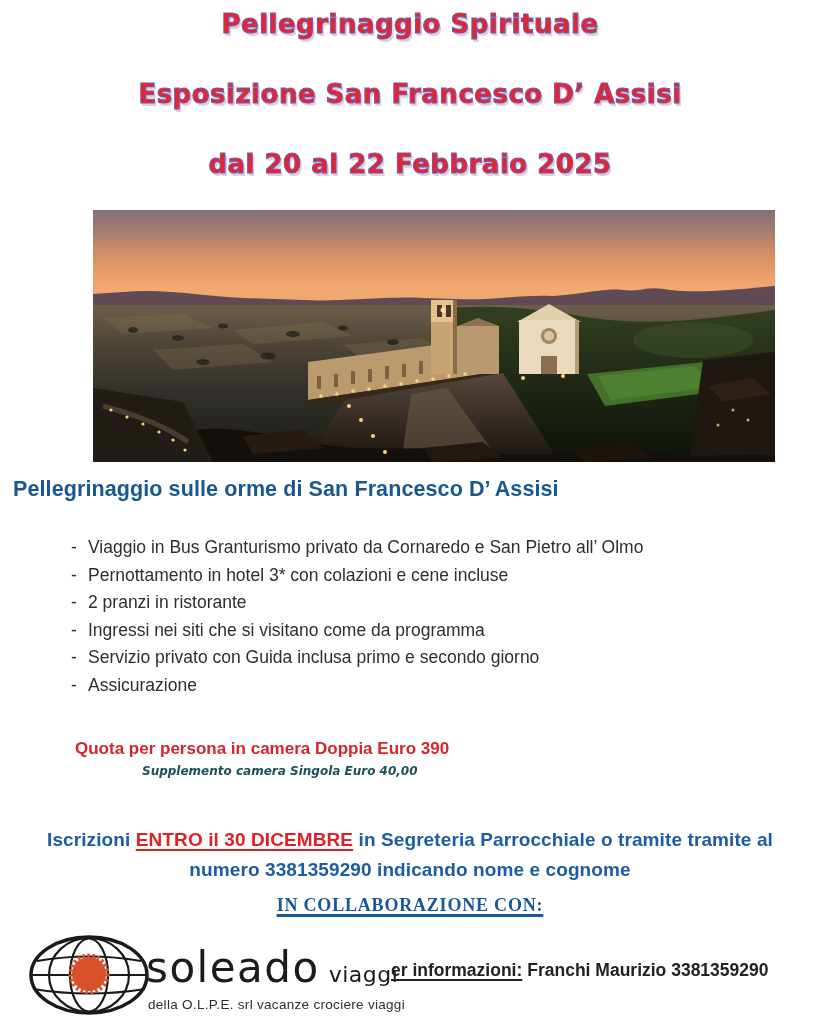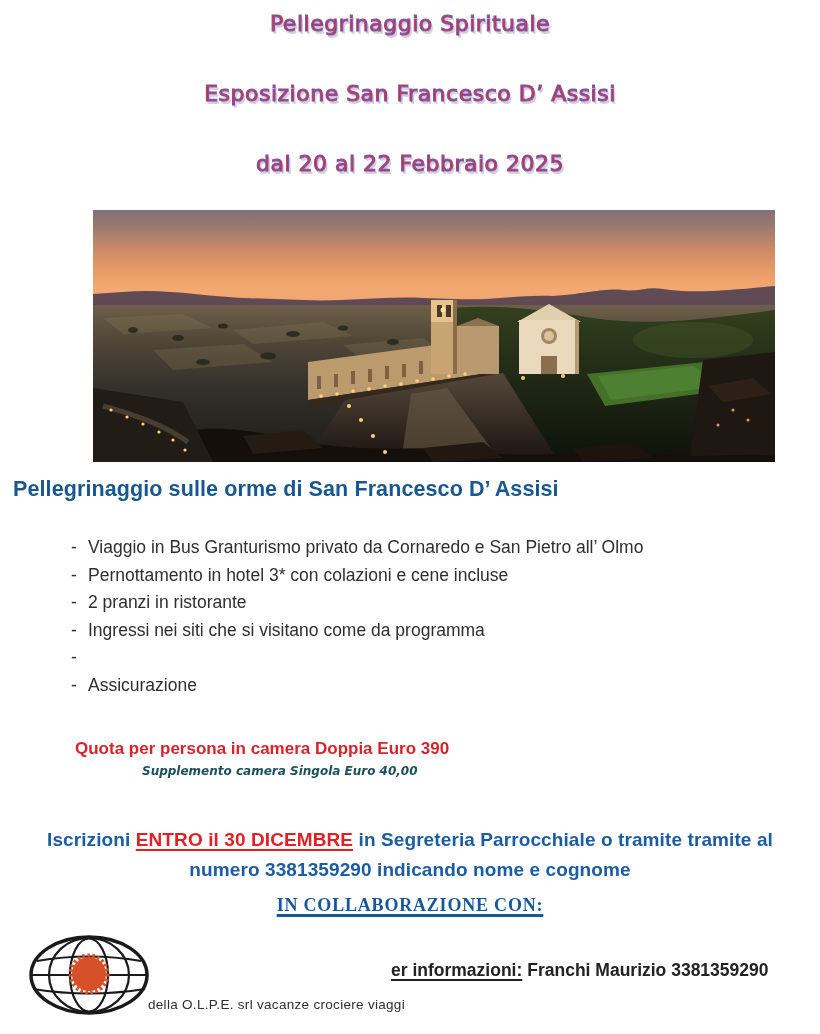--- a/index.html
+++ b/index.html
@@ -3,22 +3,22 @@
 <meta charset="utf-8">
 <style>
   html,body { margin:0; padding:0; background:#ffffff; }
   .page {
     position:relative; width:820px; height:1034px; background:#ffffff;
     font-family:"Liberation Sans", sans-serif; overflow:hidden;
   }
   
   .title-line {
     position:absolute; left:0; width:100%; text-align:center;
-    font-family:"DejaVu Sans", sans-serif; font-weight:normal;
-    font-size:22px; line-height:44px; color:#e7242c;
+    font-family:"DejaVu Sans", sans-serif; font-weight:bold;
+    font-size:26px; line-height:44px; color:#e7242c;
     -webkit-text-stroke:1.1px #7a57a8;
     text-shadow:2px 3px 0 #d9cfdd, 1px 2px 0 #cbbcd4;
     letter-spacing:0.5px; white-space:nowrap;
   }
   .t1 { top:2px; } .t2 { top:72px; } .t3 { top:142px; }
   
   .photo { position:absolute; left:93px; top:210px; width:682px; height:252px; }
   .photo svg { display:block; width:682px; height:252px; }
   
   .intro-heading {
@@ -234,20 +234,21 @@
     <div class="list-row">
       <span class="dash">-</span>
       <span>2 pranzi in ristorante</span>
     </div>
     <div class="list-row">
       <span class="dash">-</span>
       <span>Ingressi nei siti che si visitano come da programma</span>
     </div>
     <div class="list-row">
       <span class="dash">-</span>
+      <span>Servizio privato con Guida inclusa primo e secondo giorno</span>
     </div>
     <div class="list-row">
       <span class="dash">-</span>
       <span>Assicurazione</span>
     </div>
   </div>
 
   <div class="quota">Quota per persona in camera Doppia Euro 390</div>
   <div class="supplement">Supplemento camera Singola Euro 40,00</div>
 
@@ -261,19 +262,23 @@
       <ellipse cx="62" cy="42" rx="58" ry="38" fill="none" stroke="#1a1a1a" stroke-width="3.5"></ellipse>
       <ellipse cx="62" cy="42" rx="40" ry="37" fill="none" stroke="#1a1a1a" stroke-width="2.2"></ellipse>
       <ellipse cx="62" cy="42" rx="19" ry="36.5" fill="none" stroke="#1a1a1a" stroke-width="2.2"></ellipse>
       <path d="M10,28 Q62,19 114,28" fill="none" stroke="#1a1a1a" stroke-width="2.2"></path>
       <path d="M6,56 Q62,65 118,56" fill="none" stroke="#1a1a1a" stroke-width="2.2"></path>
       <path d="M4,42 L120,42" fill="none" stroke="#1a1a1a" stroke-width="2.2"></path>
       <circle cx="62" cy="41" r="17" fill="#d6502a"></circle>
       <circle cx="62" cy="41" r="18.5" fill="none" stroke="#d6502a" stroke-width="4" stroke-dasharray="2.5 2.5"></circle>
     </svg>
   </div>
+  <div class="brand-row">
+    <span class="brand-main">soleado</span>
+    <span class="brand-suffix">viaggi</span>
+  </div>
   <div class="tagline">della O.L.P.E. srl vacanze crociere viaggi</div>
 
   <div class="contact">
     <span class="contact-label">er informazioni:</span><span class="contact-value">Franchi Maurizio 3381359290</span>
   </div>
 
 </div>
 
 </body></html>

